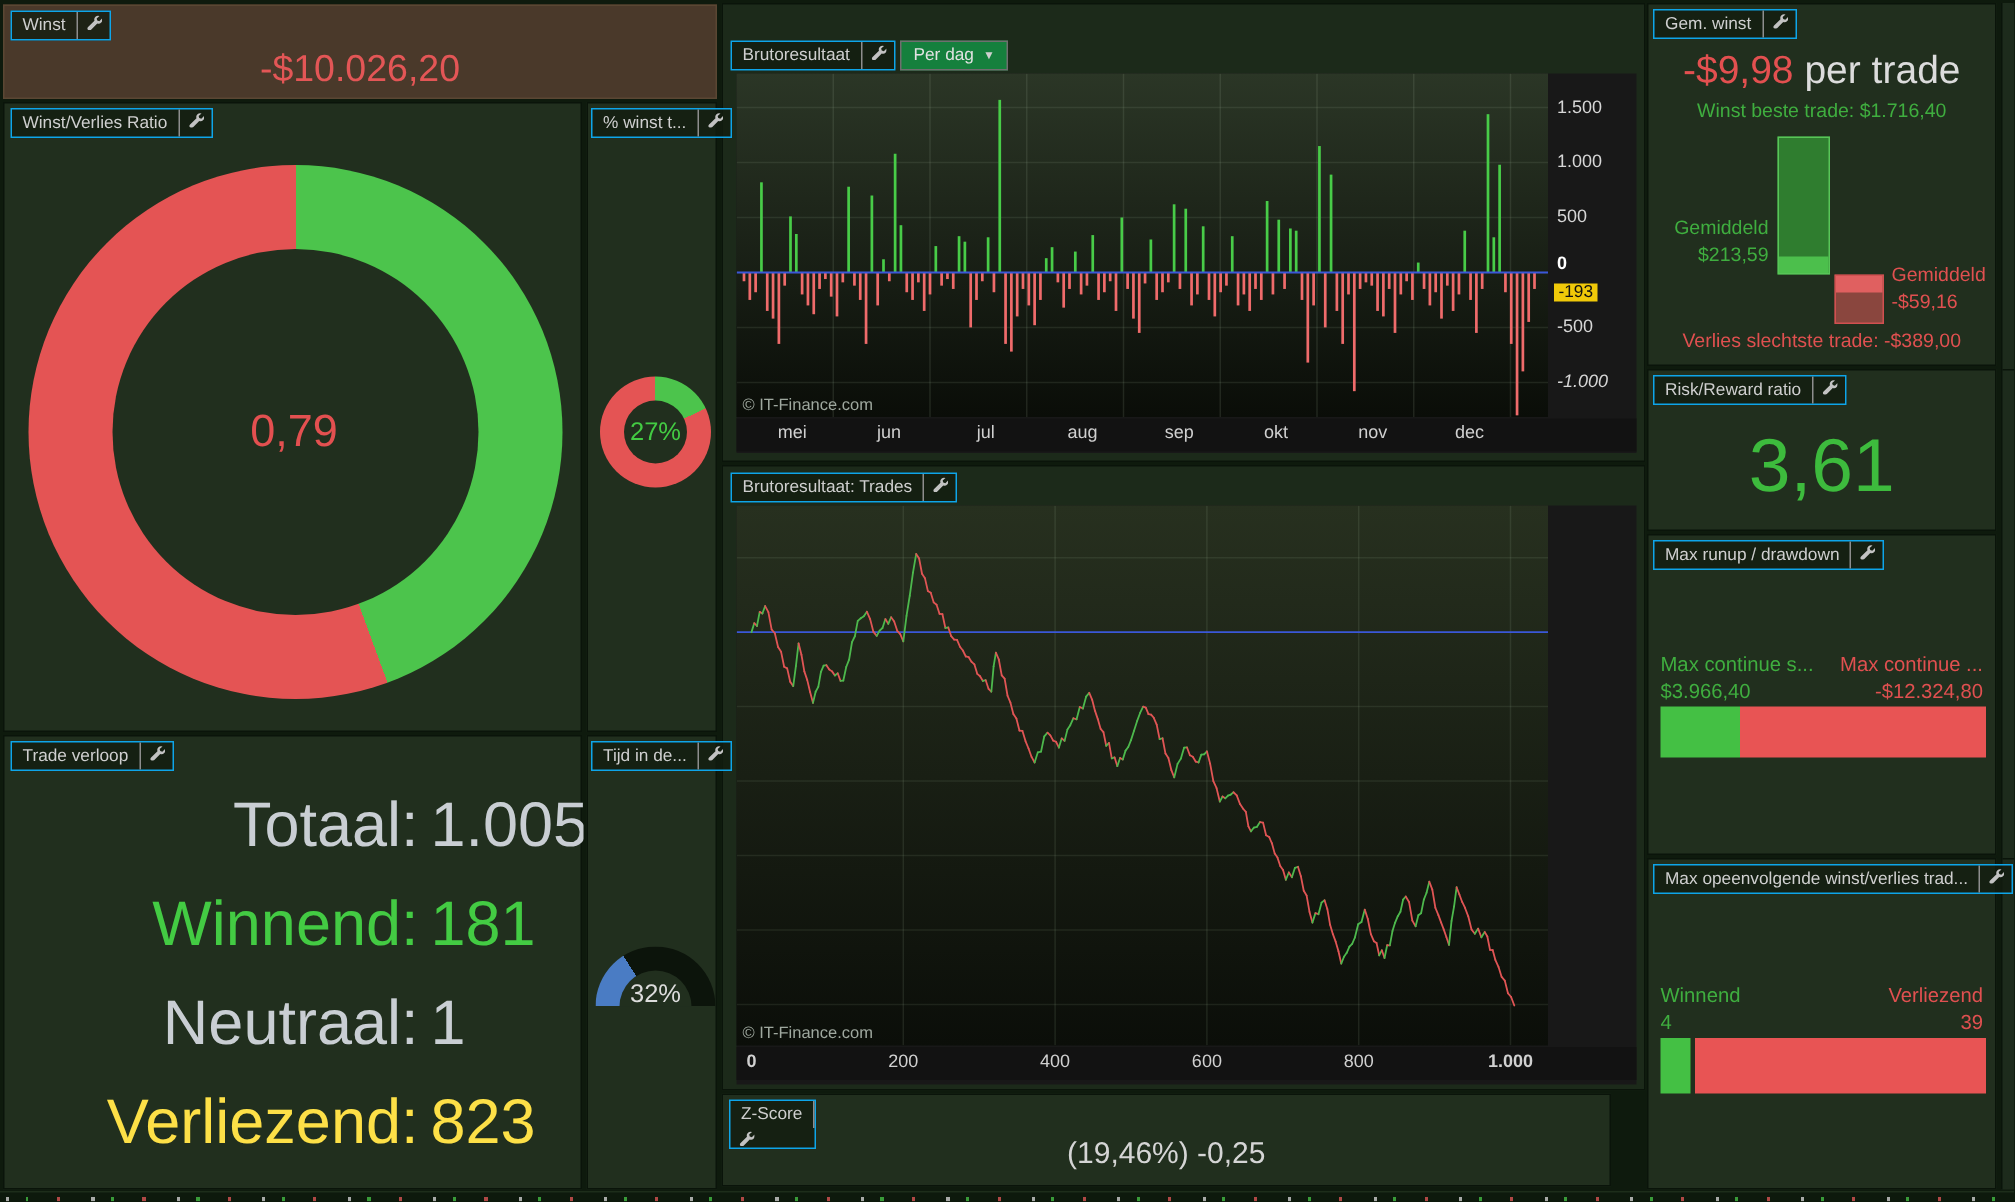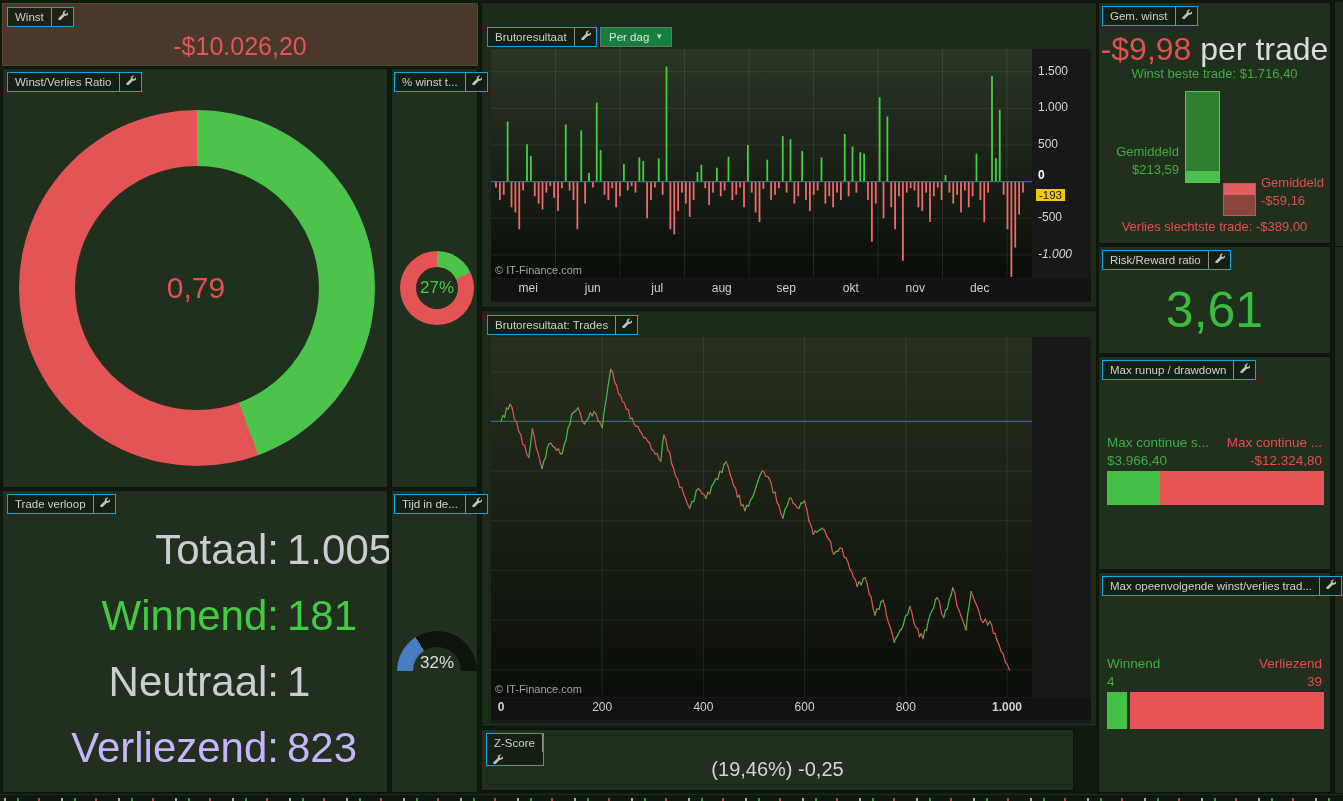--- a/index.html
+++ b/index.html
@@ -34,21 +34,21 @@
   .donut{position:absolute;border-radius:50%;}
   .hole{position:absolute;border-radius:50%;background:#212f1e;}
   .donut-val{position:absolute;text-align:center;}
   .gauge-wrap{position:absolute;overflow:hidden;}
   .gauge{position:absolute;border-radius:50%;}
   
   .big-red{color:#e35656;}
   .tv-row{display:grid;grid-template-columns:276px 1fr;column-gap:8px;
           font-size:42px;line-height:66px;overflow:hidden;white-space:nowrap;}
   .tv-row .l{text-align:right;}
-  .c-gray{color:#c9ced3;} .c-green{color:#43cb43;} .c-red{color:#c4b5fd;}
+  .c-gray{color:#c9ced3;} .c-green{color:#43cb43;} .c-red{color:#fde047;}
   .hbar{position:absolute;display:flex;}
   .hbar div{height:100%;}
   .small-lbl{position:absolute;font-size:13px;white-space:nowrap;}
   .frag-strip{position:absolute;left:0;top:794px;width:1343px;height:7px;background:#0d190c;
       border-top:1px solid #1d2d1a;}
   .frag-strip:before{content:"";position:absolute;left:4px;top:3px;height:3px;width:1335px;
       background:repeating-linear-gradient(90deg,#cfcfcf 0 2px,transparent 2px 13px,
       #44bb44 13px 15px,transparent 15px 34px,#d85454 34px 36px,transparent 36px 57px);opacity:.8;}
 </style>
 </head>
@@ -648,21 +648,21 @@
 
   <div class="panel" style="left:1098px;top:2px;width:233px;height:242px;">
     <div class="chip" style="left:3px;top:3px;">
       <span class="t">Gem. winst</span>
       <span class="w">
           <svg viewBox="0 0 16 16">
             <path d="M13.6 2.4a3.7 3.7 0 0 0-4.9 4.6L2.5 13.2a1.9 1.9 0 0 0 2.7 2.7l6.2-6.2a3.7 3.7 0 0 0 4.6-4.9l-2.6 2.6-2-.6-.6-2z"></path>
           </svg>
         </span>
     </div>
-    <div style="position:absolute;left:0;top:28px;width:100%;text-align:center;font-size:32px;">
+    <div style="position:absolute;left:0;top:28px;width:100%;text-align:center;font-size:26px;">
       <span class="c-red" style="color:#e35050;">-$9,98</span><span style="color:#dcdcdc;"> per trade</span>
     </div>
     <div class="small-lbl" style="left:0;top:63px;width:100%;text-align:center;color:#3fae3f;">Winst beste trade: $1.716,40</div>
     <div id="gem-green-bar" style="position:absolute;left:86px;top:88px;width:35px;height:92px;background:#2f7d2f;border:1px solid #58c558;box-sizing:border-box;">
       <div id="gem-green-strip" style="position: absolute; left: 0px; bottom: 0px; width: 100%; height: 11px; background: rgb(76, 191, 76);"></div>
     </div>
     <div class="small-lbl" style="right:151px;top:141px;color:#3fae3f;">Gemiddeld</div>
     <div class="small-lbl" style="right:151px;top:159px;color:#3fae3f;">$213,59</div>
     <div id="gem-red-bar" style="position:absolute;left:124px;top:180px;width:33px;height:33px;background:#8a463e;border:1px solid #d05050;box-sizing:border-box;">
       <div style="position:absolute;left:0;top:0;width:100%;height:11px;background:#e06060;"></div>

